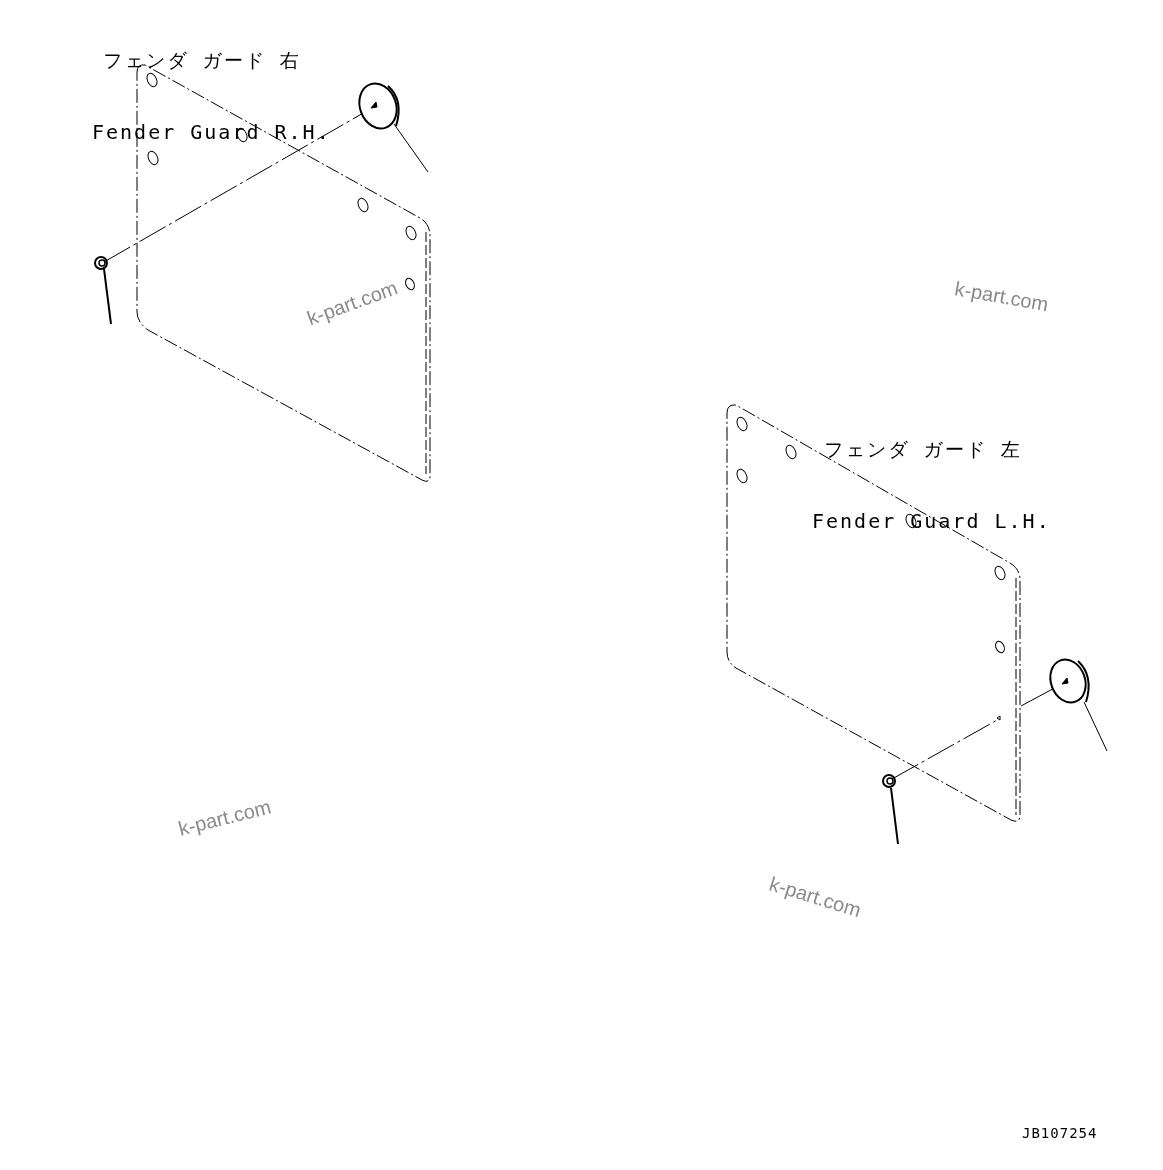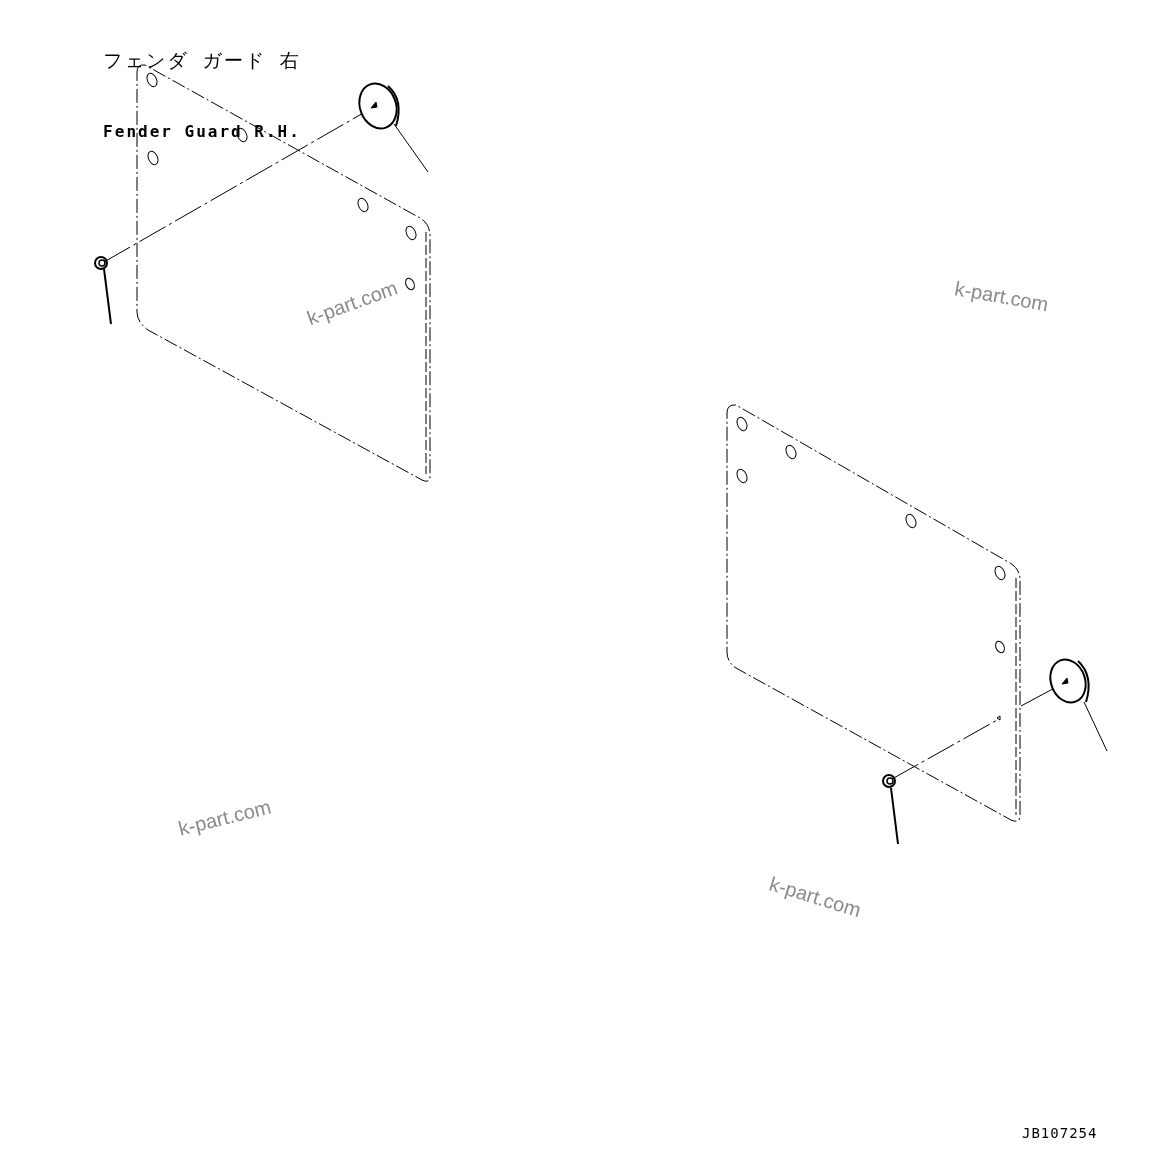--- a/index.html
+++ b/index.html
@@ -7,21 +7,21 @@
   .canvas { position: absolute; left: 0; top: 0; width: 1163px; height: 1170px; }
   .label {
     position: absolute;
     font-family: "DejaVu Sans Mono", "Liberation Mono", monospace;
     color: #000;
     text-align: center;
     line-height: 24px;
     white-space: pre;
   }
   .label .jp { font-size: 19px; letter-spacing: 2px; display: block; }
-  .label .en { font-size: 16px; letter-spacing: 2px; display: block; font-weight: bold; }
+  .label .en { font-size: 20px; letter-spacing: 2px; display: block; }
   .watermark {
     position: absolute;
     font-family: "Liberation Sans", "DejaVu Sans", sans-serif;
     font-size: 20px;
     color: #8a8a8a;
     white-space: nowrap;
     transform-origin: left center;
   }
   .drawing-code {
     position: absolute;
@@ -90,20 +90,24 @@
       <circle cx="890" cy="781" r="3" stroke-width="1.5"></circle>
       <line x1="891" y1="788" x2="898" y2="844" stroke-width="2"></line>
     </g>
   </svg>
 
   <div class="label" style="left:92px; top:0px; width:220px;">
     <span class="jp">フェンダ ガード 右</span>
     <span class="en">Fender Guard R.H.</span>
   </div>
 
+  <div class="label" style="left:812px; top:389px; width:222px;">
+    <span class="jp">フェンダ ガード 左</span>
+    <span class="en">Fender Guard L.H.</span>
+  </div>
 
   <div class="watermark" style="left:308px; top:308px; transform: rotate(-20deg);">k-part.com</div>
   <div class="watermark" style="left:955px; top:277px; transform: rotate(10deg);">k-part.com</div>
   <div class="watermark" style="left:179px; top:818px; transform: rotate(-14deg);">k-part.com</div>
   <div class="watermark" style="left:770px; top:872px; transform: rotate(17deg);">k-part.com</div>
 
   <div class="drawing-code" style="left:1022px; top:1125px;">JB107254</div>
 </div>
 
 </body></html>

